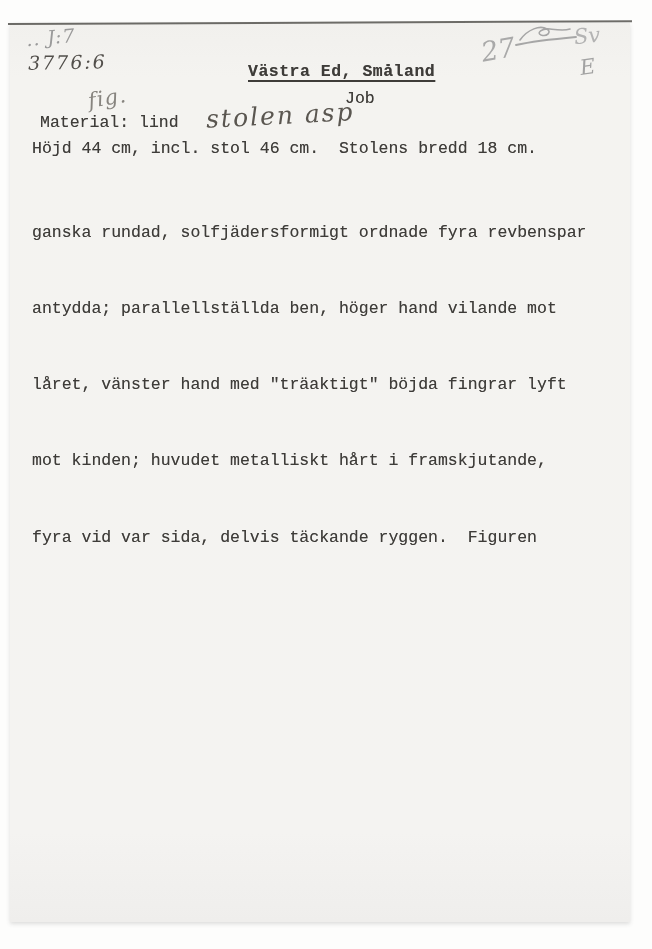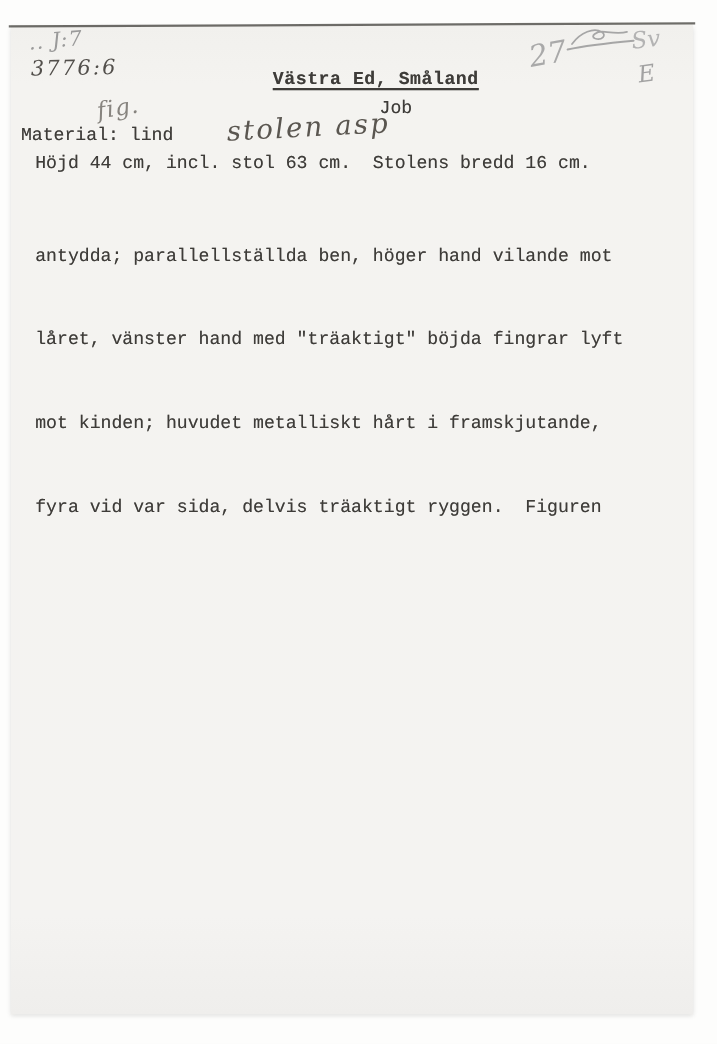--- a/index.html
+++ b/index.html
@@ -79,31 +79,32 @@
     </svg>
 
     <div class="pencil trsv">Sv</div>
 
     <div class="pencil tre">E</div>
 
     <div class="typed" style="left:335px;top:63px;">Job</div>
 
     <div class="hand fig" style="left:78px;top:63px;">fig.</div>
 
-    <div class="typed" style="left:9px;top:87px;">Material: lind</div>
+    <div class="typed" style="left:30px;top:87px;">Material: lind</div>
 
     <div class="hand stolen" style="left:196px;top:78px;">stolen asp</div>
 
-    <div class="typed" style="left:22px;top:113px;">Höjd 44 cm, incl. stol 63 cm.  Stolens bredd 16 cm.</div>
+    <div class="typed" style="left:22px;top:113px;">Höjd 44 cm, incl. stol 46 cm.  Stolens bredd 18 cm.</div>
 
     <div class="typed desc" style="left:22px;top:146px;">
+      <div class="tline">ganska rundad, solfjädersformigt ordnade fyra revbenspar</div>
       <div class="tline">antydda; parallellställda ben, höger hand vilande mot</div>
       <div class="tline">låret, vänster hand med "träaktigt" böjda fingrar lyft</div>
       <div class="tline">mot kinden; huvudet metalliskt hårt i framskjutande,</div>
-      <div class="tline">fyra vid var sida, delvis träaktigt ryggen.  Figuren</div>
+      <div class="tline">fyra vid var sida, delvis täckande ryggen.  Figuren</div>
       
       
       
       
       
       
       
       
     </div>
 

